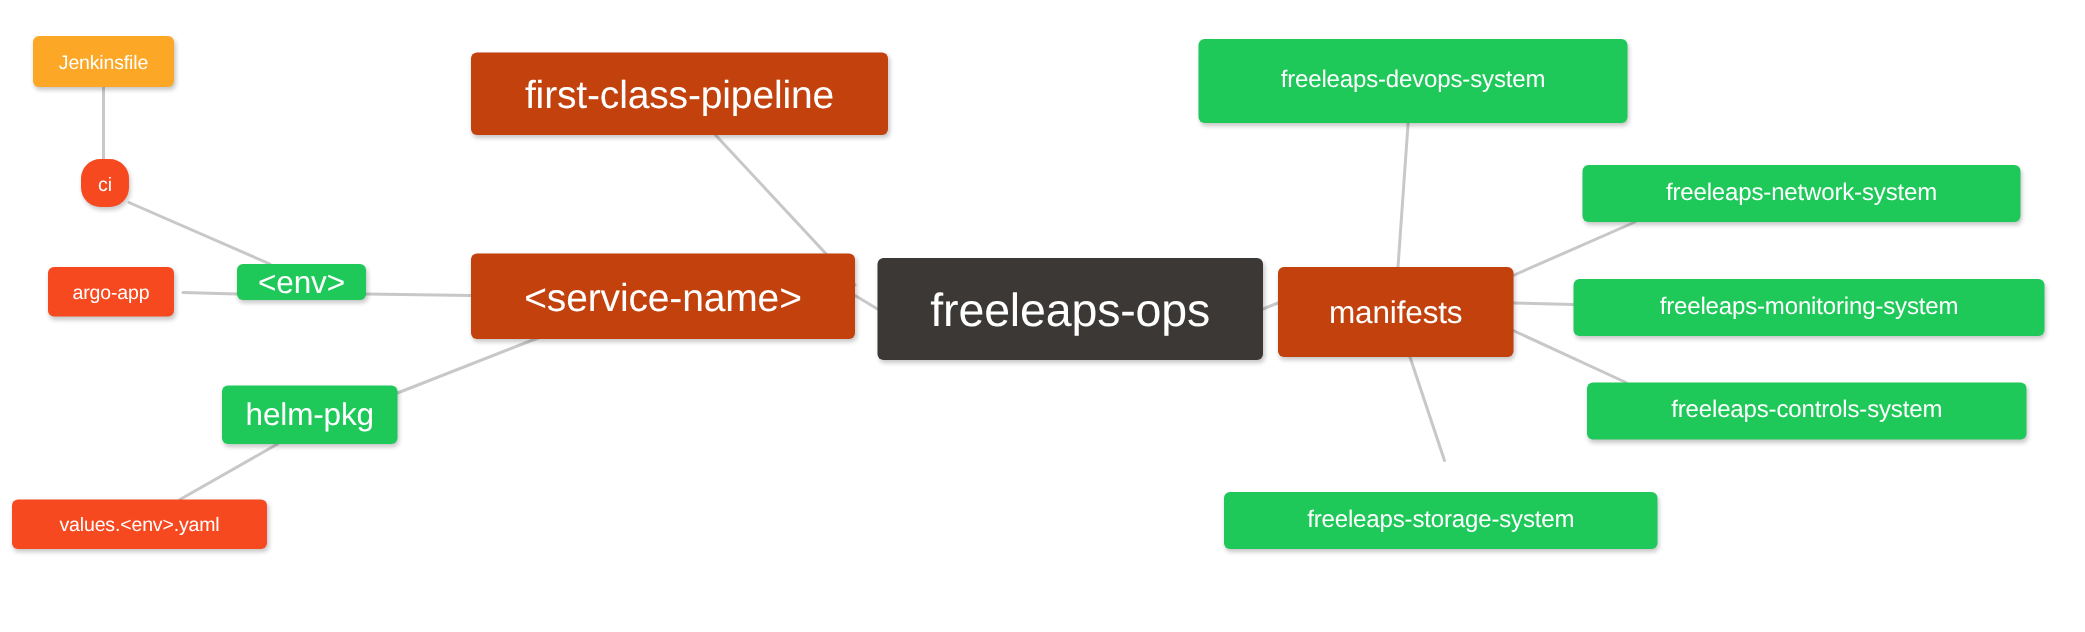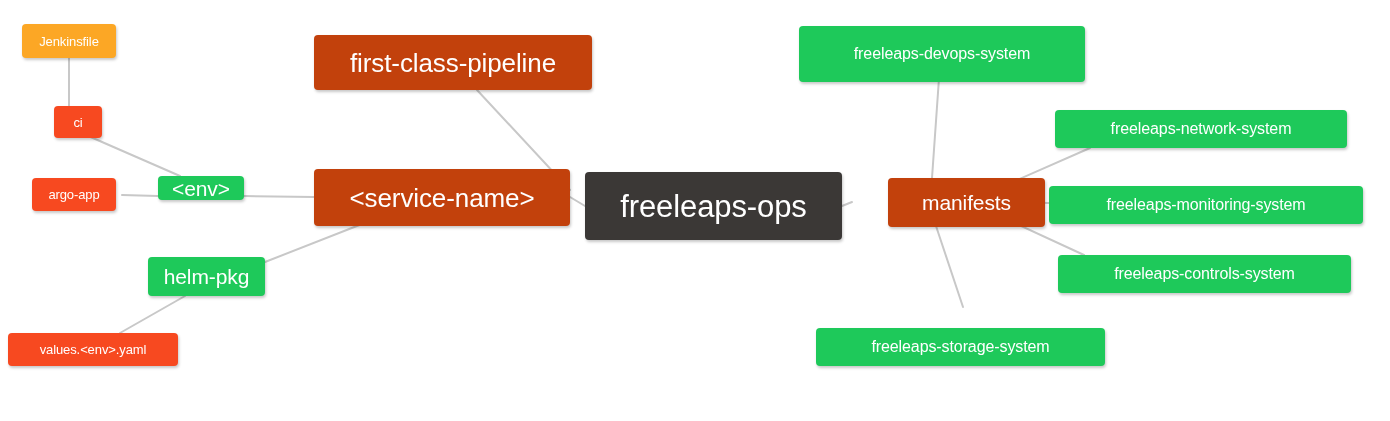--- a/index.html
+++ b/index.html
@@ -71,21 +71,21 @@
   <div id="node-layer">
       <div class="node root size-root" style="left: 585px; top: 172px; width: 257px; height: 68px;">
         <span>freeleaps-ops</span>
       </div>
       <div class="node blue size-l1" style="left: 314px; top: 169px; width: 256px; height: 57px;">
         <span>&lt;service-name&gt;</span>
       </div>
       <div class="node blue size-l1" style="left: 314px; top: 35px; width: 278px; height: 55px;">
         <span>first-class-pipeline</span>
       </div>
-      <div class="node blue size-l2" style="left: 888px; top: 178px; width: 157px; height: 49px;">
+      <div class="node blue size-l2" style="left: 852px; top: 178px; width: 157px; height: 60px;">
         <span>manifests</span>
       </div>
       <div class="node green size-l2" style="left: 158px; top: 176px; width: 86px; height: 24px;">
         <span>&lt;env&gt;</span>
       </div>
       <div class="node green size-l2" style="left: 148px; top: 257px; width: 117px; height: 39px;">
         <span>helm-pkg</span>
       </div>
       <div class="node green size-l3" style="left: 799px; top: 26px; width: 286px; height: 56px;">
         <span>freeleaps-devops-system</span>
@@ -98,21 +98,21 @@
       </div>
       <div class="node green size-l3" style="left: 1058px; top: 255px; width: 293px; height: 38px;">
         <span>freeleaps-controls-system</span>
       </div>
       <div class="node green size-l3" style="left: 816px; top: 307px; width: 289px; height: 38px; margin-top: 21px;">
         <span>freeleaps-storage-system</span>
       </div>
       <div class="node orange size-l4" style="left: 22px; top: 24px; width: 94px; height: 34px;">
         <span>Jenkinsfile</span>
       </div>
-      <div class="node red size-l4" style="left: 54px; top: 106px; width: 48px; height: 32px;">
+      <div class="node red size-l4" style="left: 54px; top: 106px; width: 32px; height: 32px; border-radius: 13px;">
         <span>ci</span>
       </div>
       <div class="node red size-l4" style="left: 32px; top: 178px; width: 84px; height: 33px;">
         <span>argo-app</span>
       </div>
       <div class="node red size-l4" style="left: 8px; top: 333px; width: 170px; height: 33px;">
         <span>values.&lt;env&gt;.yaml</span>
       </div>
     </div>
 </div>

